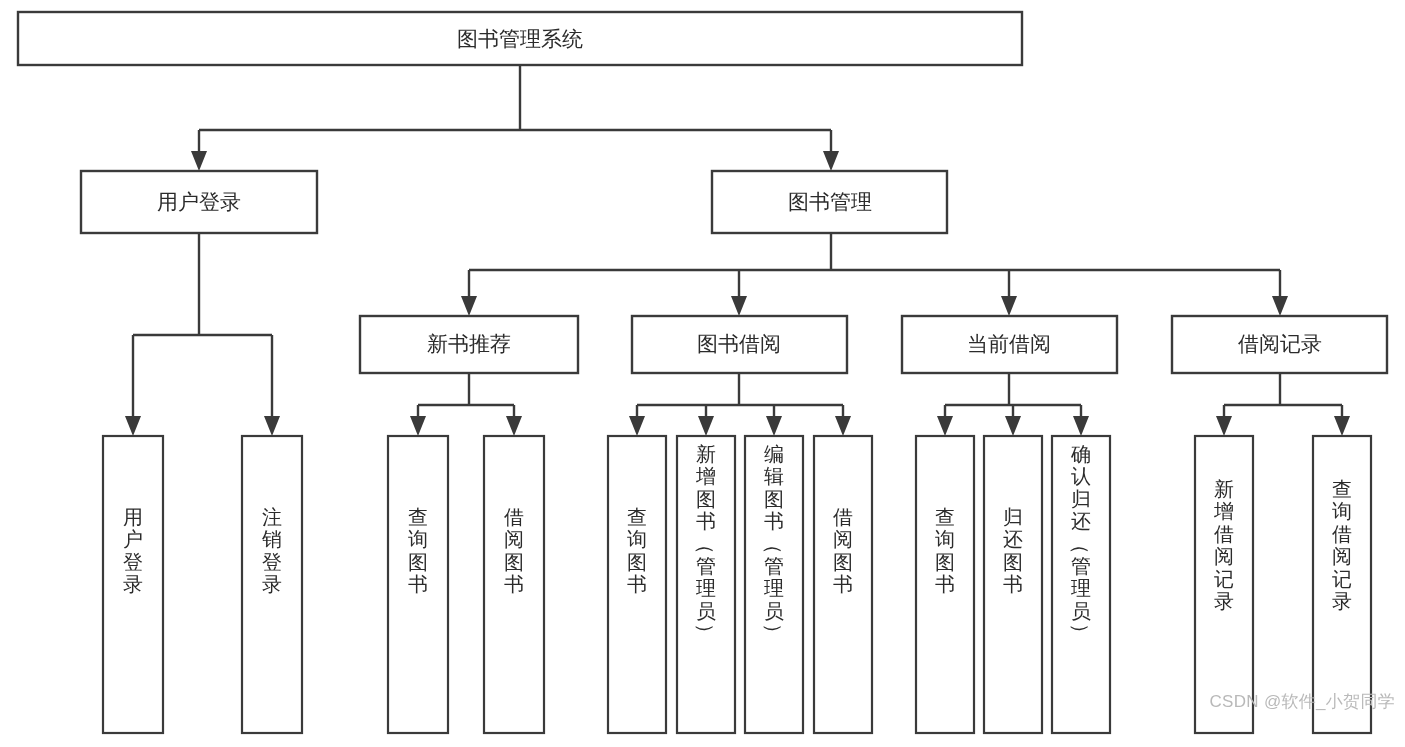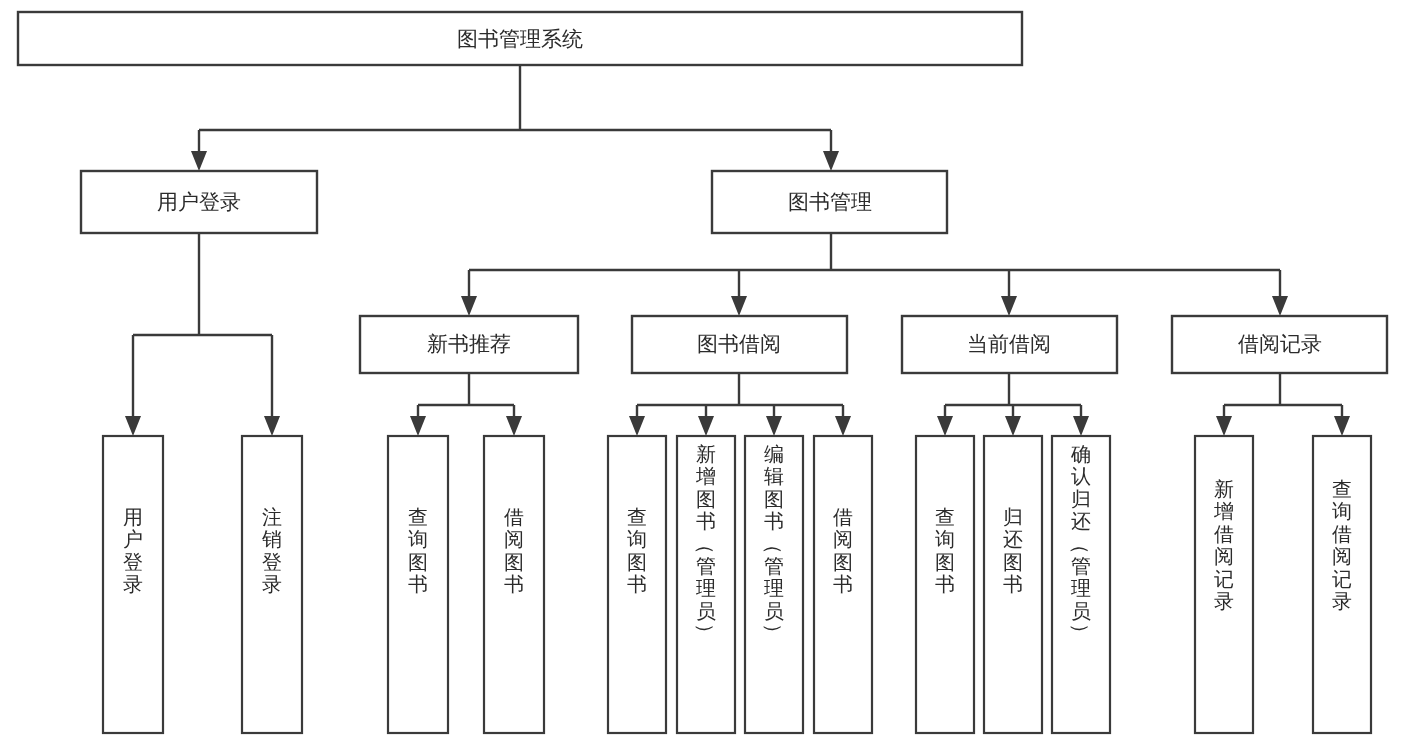--- a/index.html
+++ b/index.html
@@ -275,13 +275,14 @@
     </div>
   <div class="vlabel" style="left:1313px; top:478px; width:58px;">
       <span>查</span>
       <span>询</span>
       <span>借</span>
       <span>阅</span>
       <span>记</span>
       <span>录</span>
     </div>
 
+  <div class="watermark">CSDN @软件_小贺同学</div>
 </div>
 
 </body></html>

